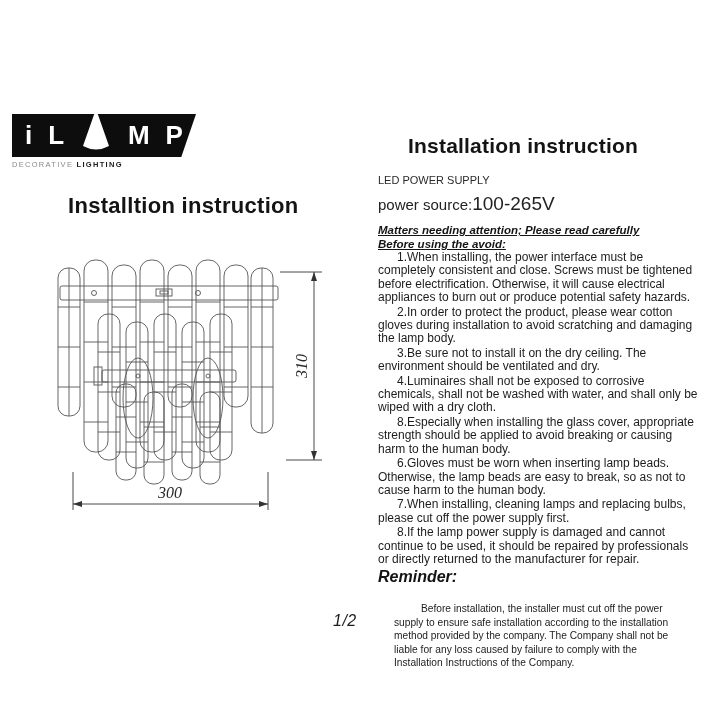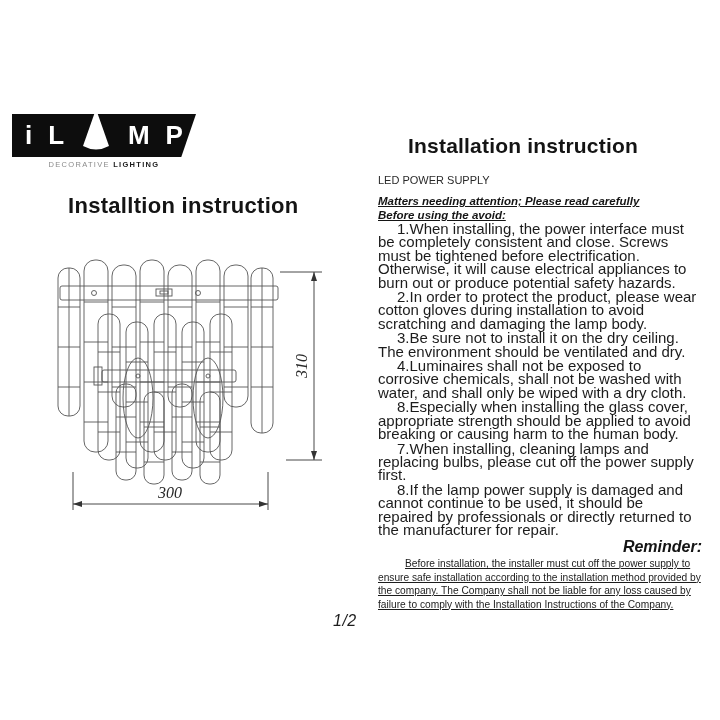--- a/index.html
+++ b/index.html
@@ -14,21 +14,21 @@
     display:flex;align-items:center;justify-content:space-between;
     padding:0 13px;
     clip-path:polygon(0 0,100% 0,92% 100%,0 100%);
     overflow:visible;
   }
   .logo-letter{
     color:#ffffff;font-weight:bold;font-size:26px;line-height:43px;
   }
   .lamp-a{width:32px;height:62px;position:relative;top:-9px;flex:0 0 32px;}
   .logo-tagline{
-    margin-top:3px;text-align:center;font-size:7.5px;letter-spacing:1.3px;
+    margin-top:3px;text-align:left;font-size:7.5px;letter-spacing:1.3px;
   }
   .tag-left{color:#8a8a8a;}
   .tag-right{color:#1c1c1c;font-weight:bold;}
   
   .left-heading{
     position:absolute;left:68px;top:193px;margin:0;
     font-size:22px;font-weight:bold;letter-spacing:.3px;color:#141414;
   }
   .diagram{position:absolute;left:46px;top:252px;}
   .dim-label{
@@ -43,31 +43,30 @@
     letter-spacing:.2px;color:#141414;
   }
   .doc-subtitle{margin:1px 0 0 0;text-align:left;font-size:11px;color:#2a2a2a;}
   .power-line{margin:7px 0 0 0;font-size:15px;color:#222;}
   .power-val{font-size:19px;}
   .attn{
     margin:8px 0 0 0;font-weight:bold;font-style:italic;
     font-size:11.5px;line-height:14px;color:#141414;text-decoration:underline;
   }
   .item{
-    margin:0 0 1px 0;text-indent:19px;font-size:15px;line-height:13.4px;
+    margin:0 0 1px 0;text-indent:19px;font-size:12px;line-height:13.4px;
     color:#1c1c1c;
   }
   .item:first-of-type{margin-top:5px;}
   .reminder-h{
     margin:2px 0 1px 0;font-size:16px;font-weight:bold;font-style:italic;
     color:#141414;
-    text-align:right;
   }
   .reminder-body{
-    margin:0;text-indent:27px;font-size:10.2px;line-height:13.4px;color:#1c1c1c;text-decoration:underline;
+    margin:16px;text-indent:27px;font-size:10.2px;line-height:13.4px;color:#1c1c1c;
   }
   
   .page-number{
     position:absolute;left:333px;top:612px;font-size:16px;color:#1c1c1c;
     letter-spacing:.5px;
     font-style:italic;
   }
 </style>
 </head>
 <body>
@@ -166,28 +165,30 @@
     <text class="dim-label" x="124" y="246" text-anchor="middle">300</text>
   </g>
 </svg>
 
 <div class="right-col">
   <div class="head-block">
     <h1 class="doc-title">Installation instruction</h1>
     <div class="doc-subtitle">LED POWER SUPPLY</div>
   </div>
 
+  <p class="power-line"><span>power source:</span><span class="power-val">100-265V</span></p>
 
   <p class="attn"><span>Matters needing attention; Please read carefully</span><br><span>Before using the avoid:</span></p>
 
   <p class="item">1.When installing, the power interface must be completely consistent and close. Screws must be tightened before electrification. Otherwise, it will cause electrical appliances to burn out or produce potential safety hazards.</p>
   <p class="item">2.In order to protect the product, please wear cotton gloves during installation to avoid scratching and damaging the lamp body.</p>
   <p class="item">3.Be sure not to install it on the dry ceiling. The environment should be ventilated and dry.</p>
   <p class="item">4.Luminaires shall not be exposed to corrosive chemicals, shall not be washed with water, and shall only be wiped with a dry cloth.</p>
   <p class="item">8.Especially when installing the glass cover, appropriate strength should be applied to avoid breaking or causing harm to the human body.</p>
+  <p class="item">6.Gloves must be worn when inserting lamp beads. Otherwise, the lamp beads are easy to break, so as not to cause harm to the human body.</p>
   <p class="item">7.When installing, cleaning lamps and replacing bulbs, please cut off the power supply first.</p>
   <p class="item">8.If the lamp power supply is damaged and cannot continue to be used, it should be repaired by professionals or directly returned to the manufacturer for repair.</p>
 
   <h3 class="reminder-h">Reminder:</h3>
   <p class="reminder-body">Before installation, the installer must cut off the power supply to ensure safe installation according to the installation method provided by the company. The Company shall not be liable for any loss caused by failure to comply with the Installation Instructions of the Company.</p>
 </div>
 
 <div class="page-number">1/2</div>
 
 </body></html>

